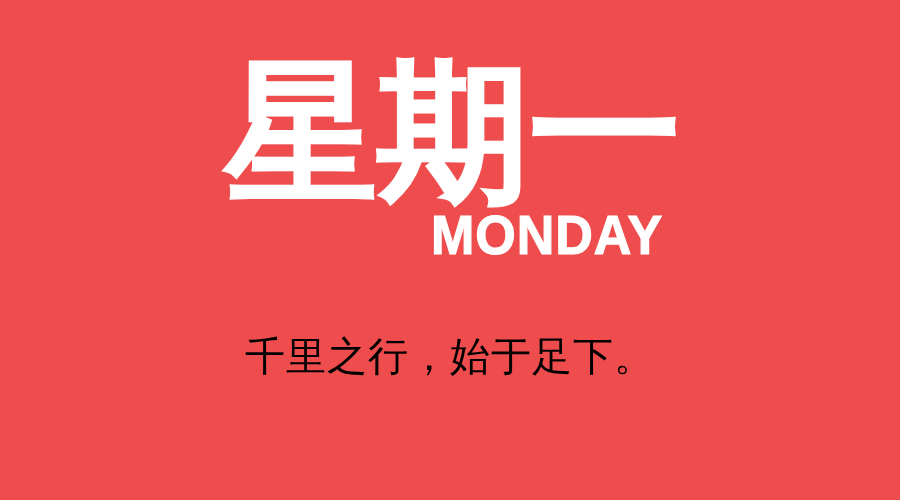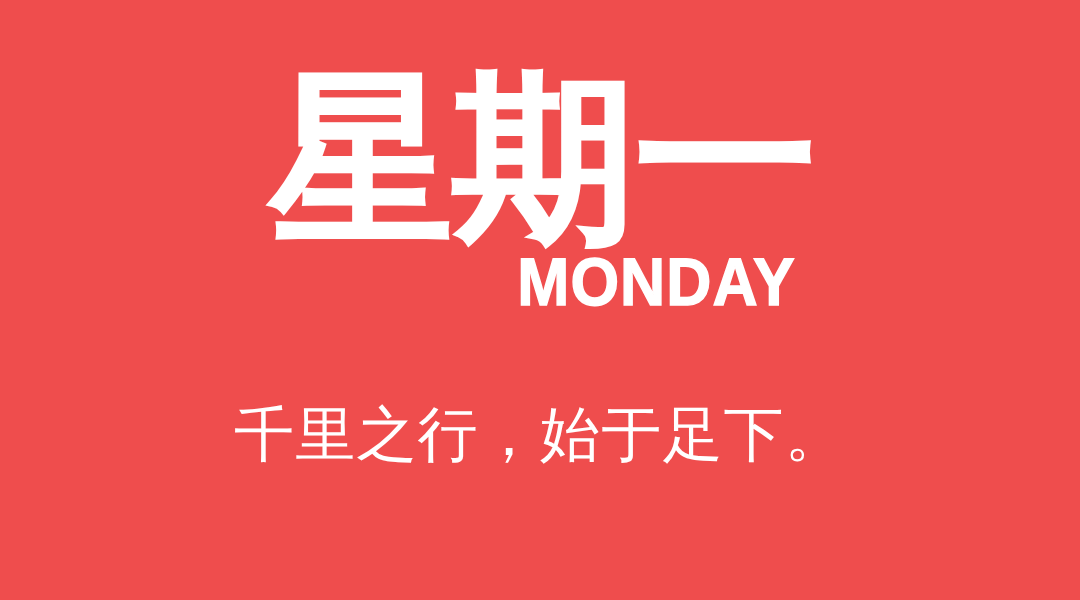--- a/index.html
+++ b/index.html
@@ -73,23 +73,23 @@
     position: absolute;
     left: 0;
     right: 0;
     top: 332px;
     display: flex;
     flex-direction: column;
     align-items: center;
   }
 
   .quote-cn {
-    color: #ffffff;
+    color: #000000;
     font-family: "DejaVu Sans", "Liberation Sans", sans-serif;
-    font-size: 50px;
+    font-size: 40px;
     font-weight: 400;
     line-height: 1.2;
     letter-spacing: 1px;
     white-space: nowrap;
     margin: 0;
   }
 
   .quote-en {
     color: #fdeaea;
     font-family: "Liberation Sans", "DejaVu Sans", sans-serif;

